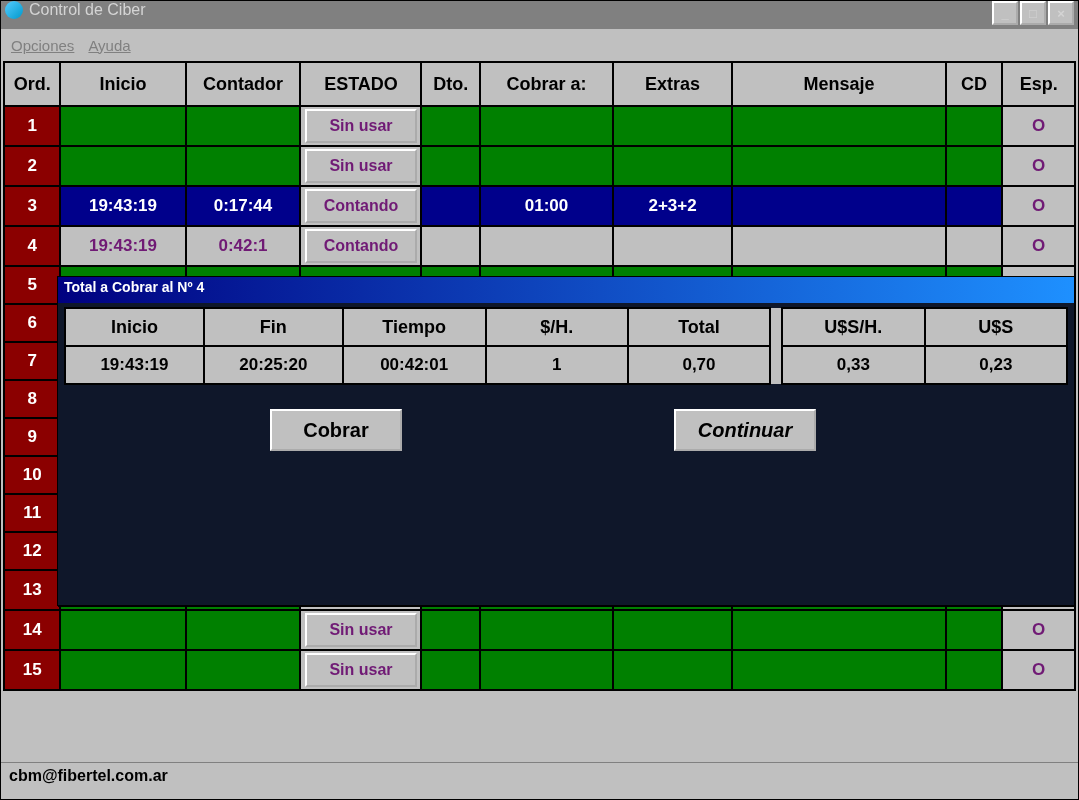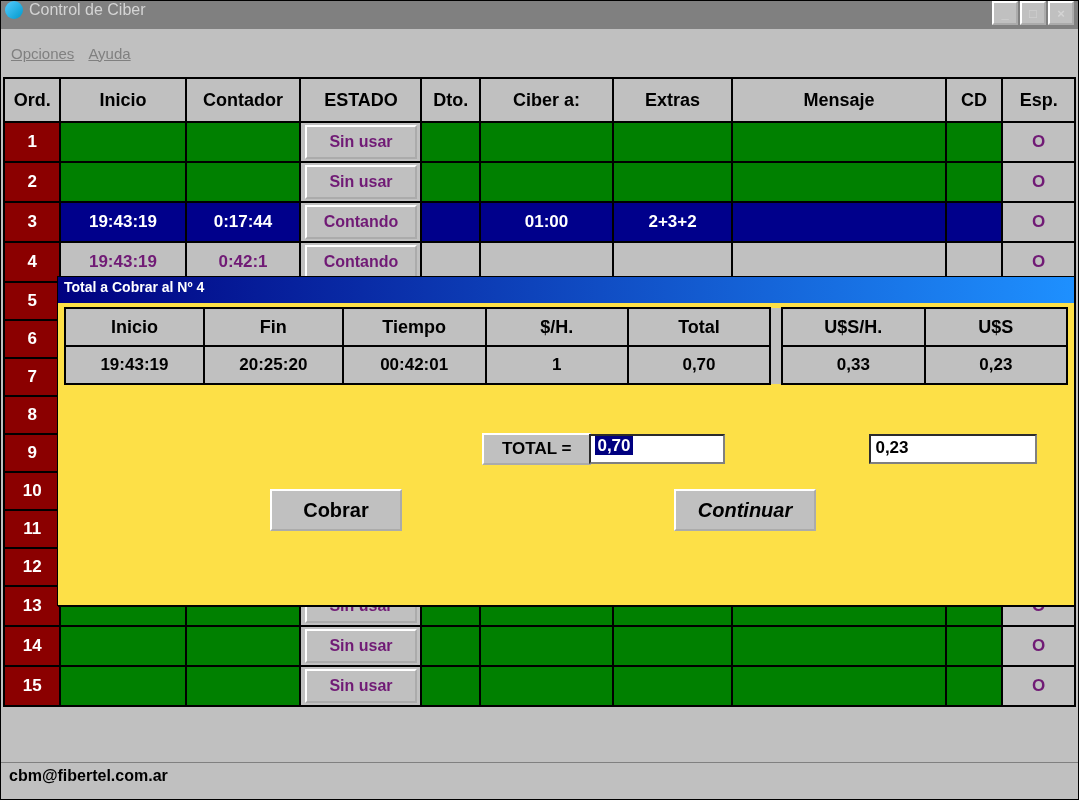--- a/index.html
+++ b/index.html
@@ -47,21 +47,21 @@
     align-items: center;
     justify-content: center;
     font-weight: bold;
     cursor: pointer;
   }
   .menubar {
     display: flex;
     height: 24px;
     align-items: center;
     gap: 14px;
-    padding: 12px 10px;
+    padding: 4px 10px;
     font-size: 15px;
     color: #808080;
   }
   .menubar .menu-item { text-decoration: underline; cursor: pointer; }
 
   
   .main-table {
     border-collapse: collapse;
     width: calc(100% - 4px);
     margin: 0 2px;
@@ -122,21 +122,21 @@
     padding: 4px 8px;
   }
 
   
   .dialog {
     position: absolute;
     left: 56px;
     top: 275px;
     width: 1016px;
     height: 328px;
-    background: #fde047;
+    background: #0f172a;
     border: 1px solid #000;
     box-shadow: 1px 1px 0 #000;
   }
   .dialog-titlebar {
     height: 22px;
     background: linear-gradient(to right, #000080, #1e90ff);
     color: #fff;
     font-weight: bold;
     font-size: 14px;
     padding: 2px 6px;
@@ -278,21 +278,21 @@
   </div>
 
   <table class="main-table">
     <thead>
       <tr>
         <th class="col-ord">Ord.</th>
         <th class="col-inicio">Inicio</th>
         <th class="col-cont">Contador</th>
         <th class="col-estado">ESTADO</th>
         <th class="col-dto">Dto.</th>
-        <th class="col-parar">Ciber a:</th>
+        <th class="col-parar">Cobrar a:</th>
         <th class="col-extras">Extras</th>
         <th class="col-msg">Mensaje</th>
         <th class="col-cd">CD</th>
         <th class="col-esp">Esp.</th>
       </tr>
     </thead>
     <tbody id="table-body">
         <tr>
           <td class="ord-cell">1</td>
           <td class="green-cell"></td>
@@ -515,25 +515,20 @@
         <td>00:42:01</td>
         <td>1</td>
         <td>0,70</td>
         <td class="dlg-gap"></td>
         <td>0,33</td>
         <td>0,23</td>
       </tr>
     </tbody>
       </table>
 
-    <div class="total-row">
-      <div class="total-label-box">TOTAL =</div>
-      <div class="total-input-peso"><span class="sel">0,70</span></div>
-      <div class="total-input-usd">0,23</div>
-    </div>
 
 
     <div class="btn-row">
       <div class="big-btn btn-cobrar">Cobrar</div>
       <div class="big-btn btn-continuar">Continuar</div>
     </div>
   </div>
 
 </div>
 

